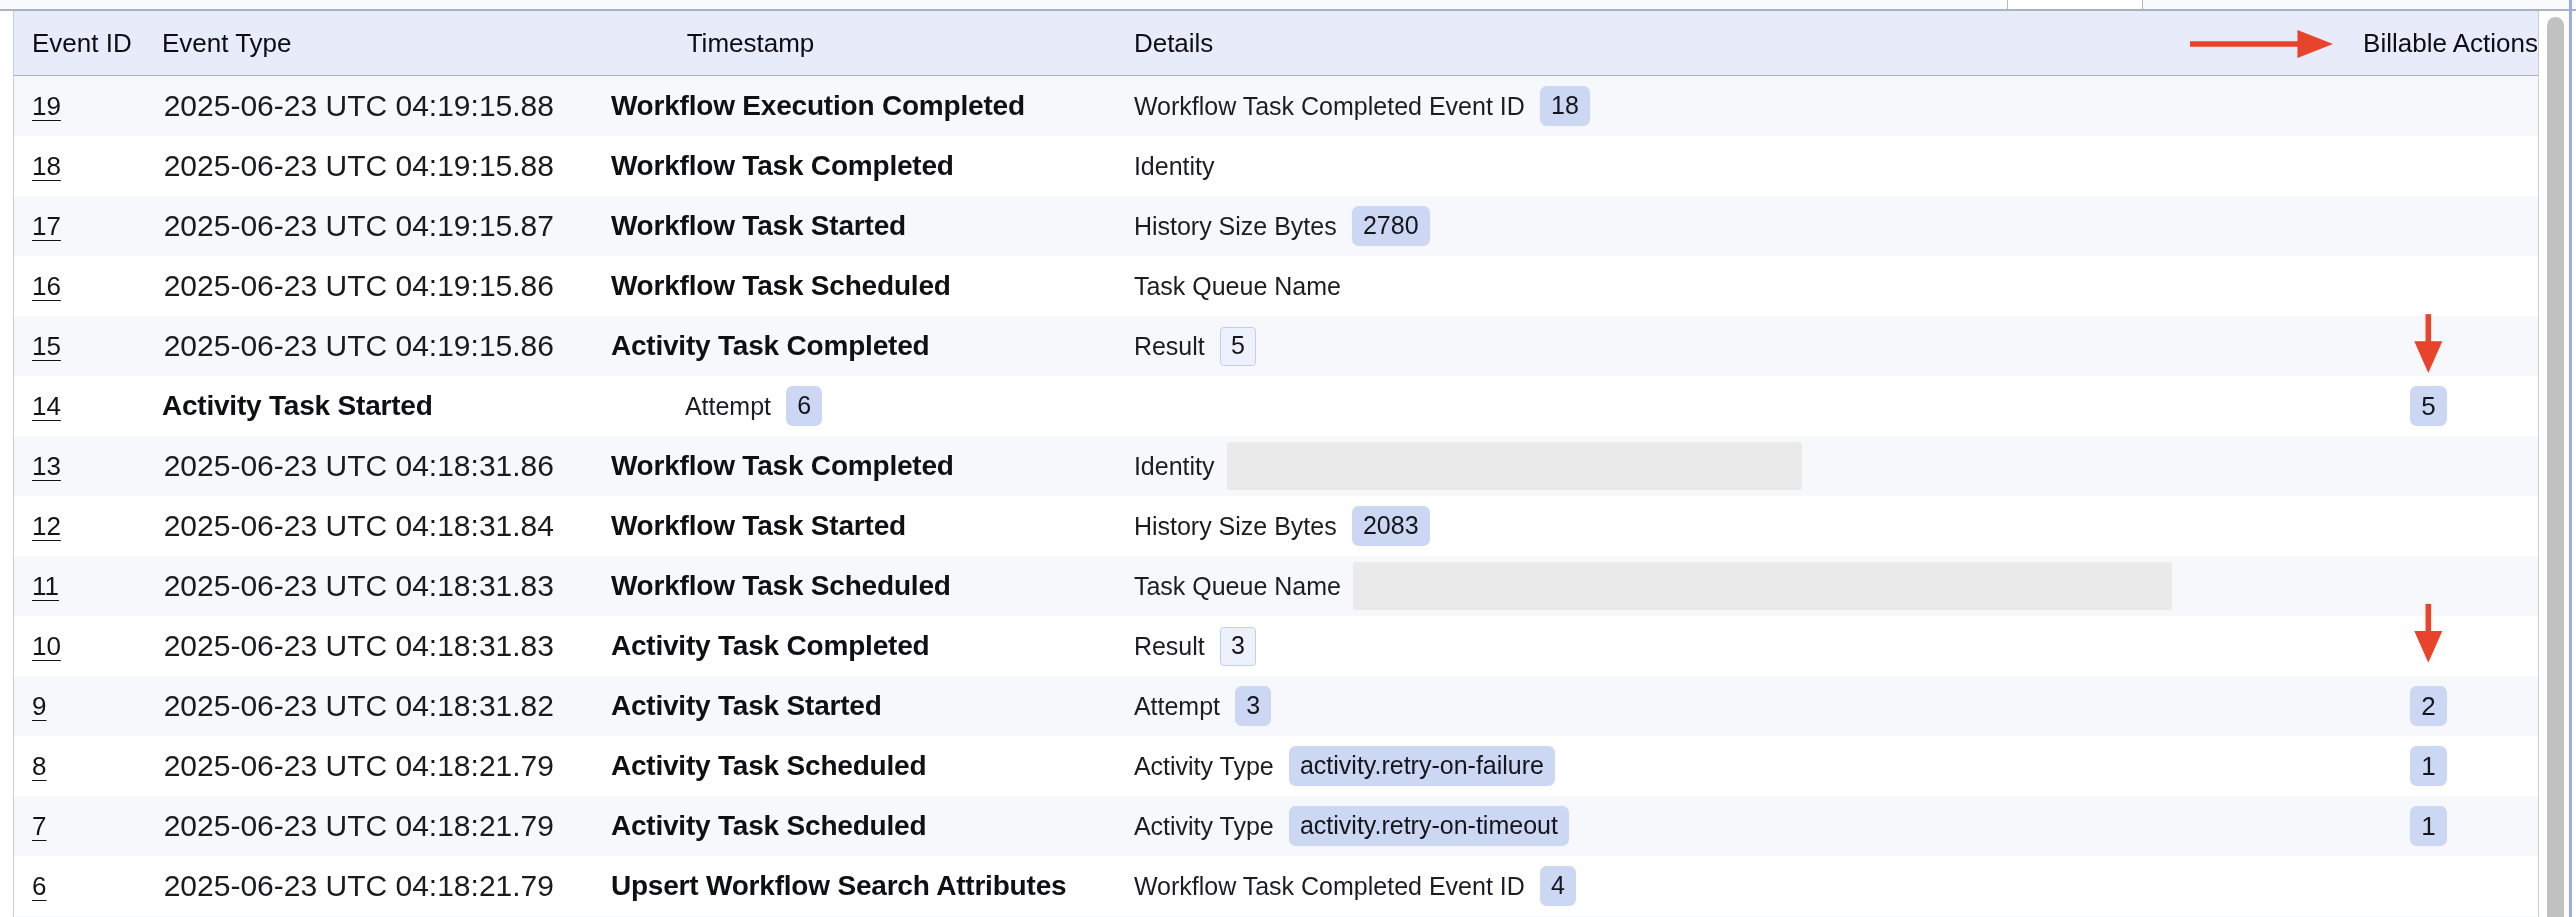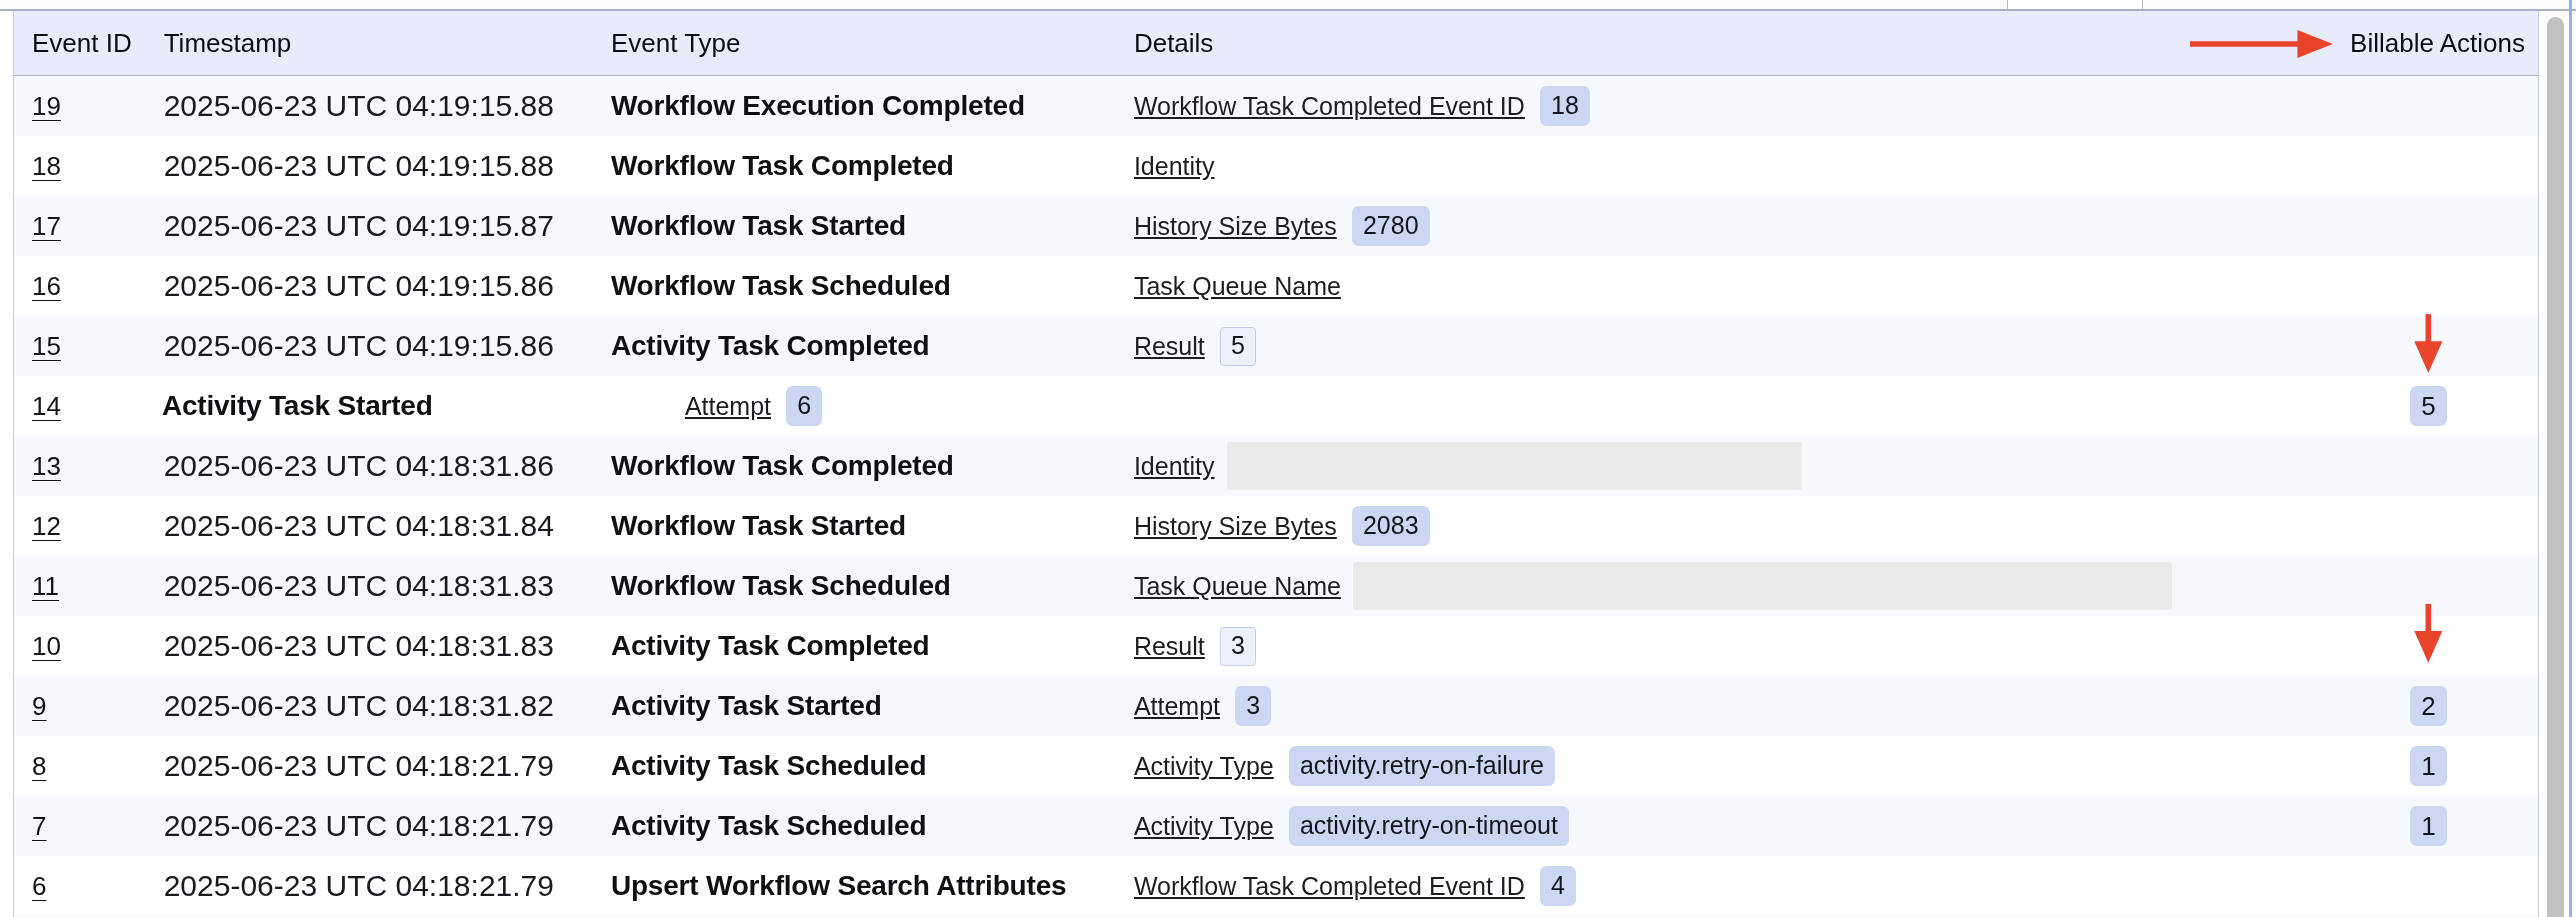--- a/index.html
+++ b/index.html
@@ -23,27 +23,27 @@
   .row{display:flex;align-items:center;height:60px;background:#ffffff;}
   .row.alt{background:#f7f8fb;}
   .bottom-sliver{height:5.6px;background:#f7f8fb;}
 
   .c{box-sizing:border-box;flex:0 0 auto;display:flex;align-items:center;overflow:hidden;white-space:nowrap;}
   .c1{width:146px;padding-left:18px;}
   .c2{width:449px;padding-left:3.7px;}
   .c3{width:523px;padding-left:1.9px;}
   .c4{flex:1 1 auto;padding-left:1.9px;}
   .c5{width:243px;justify-content:flex-end;}
-  .thead .c5{padding-right:13px;text-align:center;}
+  .thead .c5{text-align:center;}
 
   .idlink{font-size:26px;color:#131418;text-decoration:underline;text-underline-offset:4.7px;
     text-decoration-thickness:1.4px;cursor:pointer;}
   .ts{font-size:30px;color:#1a1b20;}
   .etype{font-size:28px;font-weight:700;color:#0f1014;letter-spacing:-0.2px;}
-  .dlabel{font-size:25px;color:#1c1d22;text-decoration:underline;}
+  .dlabel{font-size:25px;color:#1c1d22;}
 
   .badge{display:inline-flex;align-items:center;justify-content:center;
     background:var(--badge-bg,#ccd7f3);color:#15161b;font-size:25px;
     border-radius:6.5px;padding:6.5px 11.2px;margin-left:15px;line-height:1.1;}
   .badge.outline{background:#edf1fc;border:1.9px solid #c2cdec;border-radius:3.7px;padding:4.7px 10.3px;}
   .redacted{display:inline-block;height:48px;background:#eaeaeb;border-radius:2.8px;margin-left:12px;}
 
   .bbadge{display:inline-flex;align-items:center;justify-content:center;
     width:37px;height:40px;margin-right:91px;border-radius:6.5px;
     background:var(--badge-bg,#ccd7f3);color:#15161b;font-size:26px;}
@@ -60,22 +60,22 @@
 <body style="--header-bg: #e7ebfa; --badge-bg: #ccd7f3;">
 
 <div class="top-strip">
   <div class="seg-white"></div>
 </div>
 <div class="top-strip-border"></div>
 
 <div class="table">
   <div class="thead">
     <div class="c c1">Event ID</div>
+    <div class="c c3">Event Type</div>
     <div class="c c2">Timestamp</div>
-    <div class="c c3">Event Type</div>
     <div class="c c4">Details</div>
     <div class="c c5">Billable Actions</div>
   </div>
   <div id="rows">
   <div class="row alt">
     <div class="c c1">
           <a class="idlink">19</a>
         </div>
     <div class="c c2 ts">2025-06-23 UTC 04:19:15.88</div>
     <div class="c c3 etype">Workflow Execution Completed</div>

